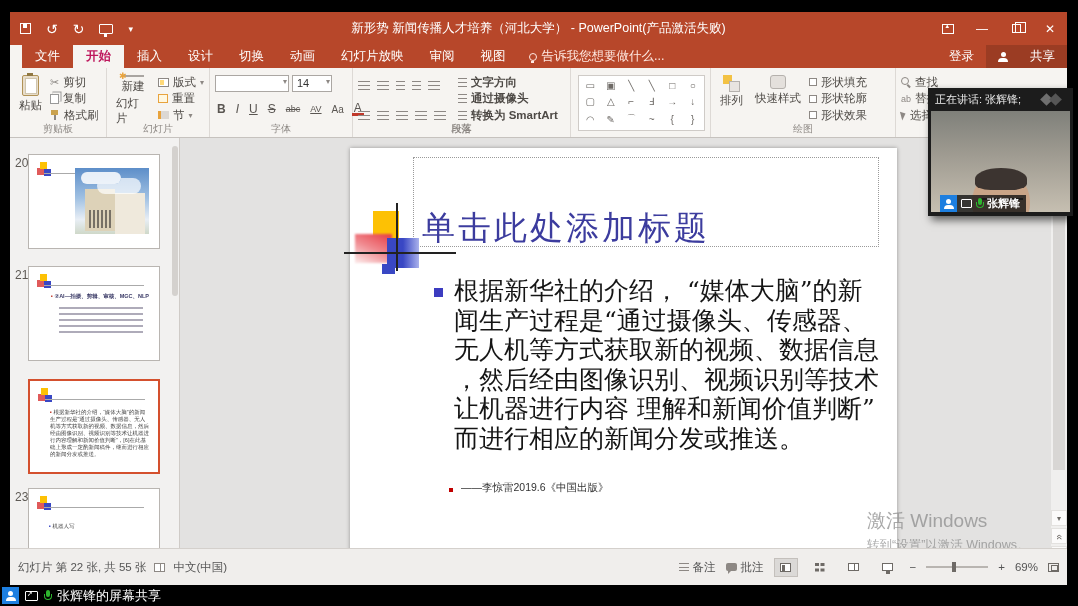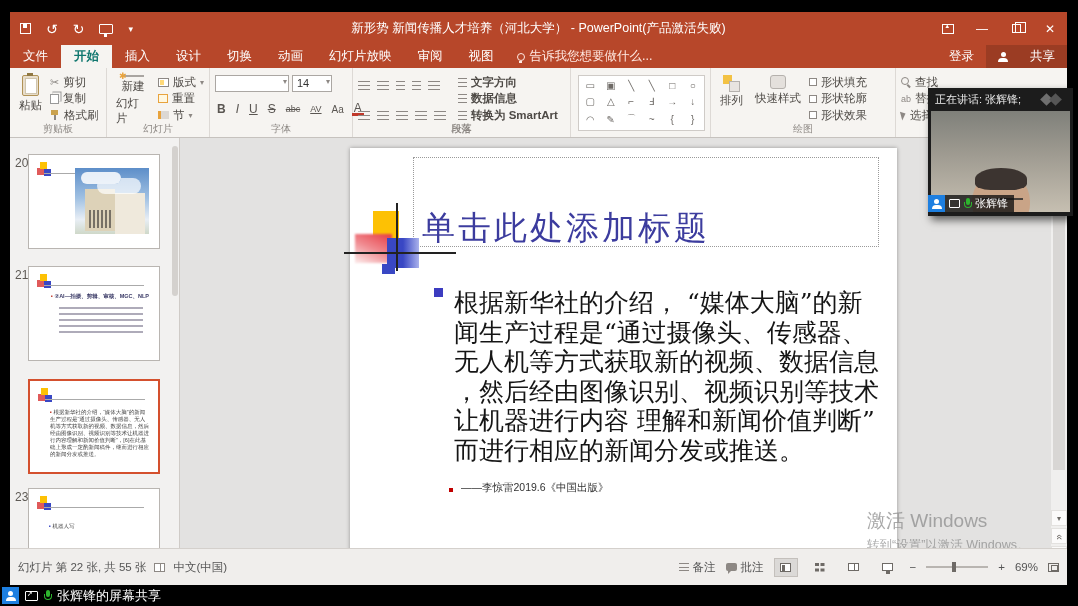--- a/index.html
+++ b/index.html
@@ -20,23 +20,23 @@
   .ic-proj::after { content:""; position:absolute; left:4px; bottom:-4px; width:3px; height:3px; background:#fff; }
   .wtitle { position:absolute; left:0; right:0; top:0; height:33px; line-height:33px; text-align:center; font-size:12.5px; color:#fff; }
   .wbtns { position:absolute; right:0; top:0; height:33px; display:flex; }
   .wbtn { width:34px; height:33px; display:flex; align-items:center; justify-content:center; font-size:12px; color:#fff; }
   .ic-ribopt { display:inline-block; width:12px; height:10px; border:1px solid #fff; position:relative; }
   .ic-ribopt::after{ content:"▴"; position:absolute; left:2.5px; top:-3px; font-size:7px; }
   .ic-restore { display:inline-block; width:9px; height:9px; border:1px solid #fff; position:relative; }
   .ic-restore::before { content:""; position:absolute; left:2px; top:-3px; width:9px; height:9px; border:1px solid #fff; }
 
   
-  .tabsrow { position:absolute; left:0; top:33px; right:0; height:23px; background:#b7472a; display:flex; color:#fff; font-size:12.5px; align-items:stretch; }
+  .tabsrow { position:absolute; left:12px; top:33px; right:0; height:23px; background:#b7472a; display:flex; color:#fff; font-size:12.5px; align-items:stretch; }
   .tab { padding:0 13px; line-height:23px; white-space:nowrap; }
-  .tab.active { background:#f6f4f1; color:#0f766e; font-weight:bold; }
+  .tab.active { background:#f6f4f1; color:#be185d; font-weight:bold; }
   .tellme { display:flex; align-items:center; gap:5px; padding:0 10px; color:#ffe9e2; white-space:nowrap; }
   .bulb { display:inline-block; width:8px; height:8px; border:1.2px solid #ffe9e2; border-radius:50%; position:relative; }
   .bulb::after { content:""; position:absolute; left:1.8px; bottom:-3px; width:3px; height:2px; background:#ffe9e2; }
   .acct { margin-left:auto; display:flex; align-items:center; }
   .acct .login { padding:0 12px; line-height:23px; }
   .acct .share { display:flex; align-items:center; gap:22px; padding:0 12px; background:rgba(0,0,0,.15); line-height:23px; }
   .ic-person { display:inline-block; width:10px; height:10px; position:relative; }
   .ic-person::before { content:""; position:absolute; left:2.5px; top:0; width:5px; height:5px; border-radius:50%; background:#fff; }
   .ic-person::after { content:""; position:absolute; left:0; bottom:0; width:10px; height:4px; border-radius:4px 4px 0 0; background:#fff; }
 
@@ -117,21 +117,21 @@
   .deco-y { position:absolute; left:23px; top:63px; width:26px; height:29px; background:#fdc104; }
   .deco-r { position:absolute; left:5px; top:86px; width:37px; height:29px;
     background:linear-gradient(205deg,#e8424a 5%,#f0888e 50%,#fbe3e3 95%); filter:blur(1px); }
   .deco-b { position:absolute; left:37px; top:90px; width:32px; height:30px;
     background:linear-gradient(90deg,#3947c4 50%,#aab2ec 100%); }
   .deco-b2 { position:absolute; left:32px; top:116px; width:13px; height:10px; background:#3947c4; }
   .deco-v { position:absolute; left:46px; top:55px; width:2px; height:68px; background:#222; }
   .deco-h { position:absolute; left:-6px; top:104px; width:112px; height:2px; background:#222; }
 
   .body-bullet { position:absolute; left:84px; top:140px; width:9px; height:9px; background:#3c3cc0; }
-  .slide-body { position:absolute; left:104px; top:140px; width:438px; font-size:25px; line-height:29.5px;
+  .slide-body { position:absolute; left:104px; top:128px; width:438px; font-size:25px; line-height:29.5px;
     color:#151515; font-family:"DejaVu Serif","Liberation Serif",serif; }
   .slide-body .ref { font-size:13px; }
   .cite-bullet { position:absolute; left:99px; top:340px; width:4px; height:4px; background:#c00000; }
   .cite { position:absolute; left:111px; top:333px; font-size:10.5px; color:#333; }
 
   .watermark { position:absolute; left:687px; top:370px; color:rgba(140,140,140,.75); }
   .watermark .w1 { font-size:19px; }
   .watermark .w2 { font-size:12.5px; margin-top:3px; }
 
   .vscroll { position:absolute; right:0; top:0; width:16px; bottom:0; background:#f0efee; }
@@ -181,21 +181,21 @@
   .ov-logo { margin-left:auto; position:relative; width:26px; height:14px; }
   .ov-logo::before { content:""; position:absolute; left:2px; top:2px; width:9px; height:9px; background:#6f6f6f; transform:rotate(45deg); }
   .ov-logo::after { content:""; position:absolute; left:11px; top:2px; width:9px; height:9px; background:#565656; transform:rotate(45deg); }
   .ov-video { position:absolute; left:3px; right:3px; top:23px; bottom:4px; overflow:hidden;
     background:linear-gradient(180deg,#7f807a 0%,#a09c92 45%,#c6bfb1 100%); }
   .ov-head-shape { position:absolute; left:50%; bottom:-18px; transform:translateX(-50%); width:58px; height:58px;
     border-radius:50% 50% 45% 45%; background:#c9a487; }
   .ov-head-shape::before { content:""; position:absolute; left:3px; top:-4px; width:52px; height:22px; border-radius:50% 50% 30% 30%; background:#3c3430; }
   .ov-head-shape::after { content:""; position:absolute; left:7px; top:26px; width:44px; height:5px;
     border-top:2px solid rgba(40,40,40,.8); }
-  .ov-badges { position:absolute; left:0; bottom:0; display:flex; align-items:center; height:25px; }
+  .ov-badges { position:absolute; left:12px; bottom:0; display:flex; align-items:center; height:25px;font-weight:bold; }
   .ov-b-person { width:17px; height:17px; background:#1d7fe0; display:flex; align-items:center; justify-content:center; }
   .ov-b-rest { display:flex; align-items:center; gap:4px; height:17px; background:rgba(15,15,15,.78); padding:0 6px 0 4px; color:#fff; font-size:11px; }
   .ic-mon2 { display:inline-block; width:11px; height:9px; border:1.3px solid #fff; border-radius:1px; }
 </style>
 </head>
 <body>
 
 <div class="screen">
 
   <div class="ppt">
@@ -332,21 +332,21 @@
             <span class="bars"></span>
           </div>
         </div>
         <div class="stack" style="margin-left:8px;">
           <div class="srow">
               <span class="bars short"></span>
               <span>文字方向</span>
             </div>
           <div class="srow">
               <span class="bars short"></span>
-              <span>数据信息</span>
+              <span>通过摄像头</span>
             </div>
           <div class="srow">
               <span class="bars short"></span>
               <span>转换为 SmartArt</span>
             </div>
         </div>
         <div class="rlabel">段落</div>
       </div>
 
       <div class="rgroup" style="width:140px;">

